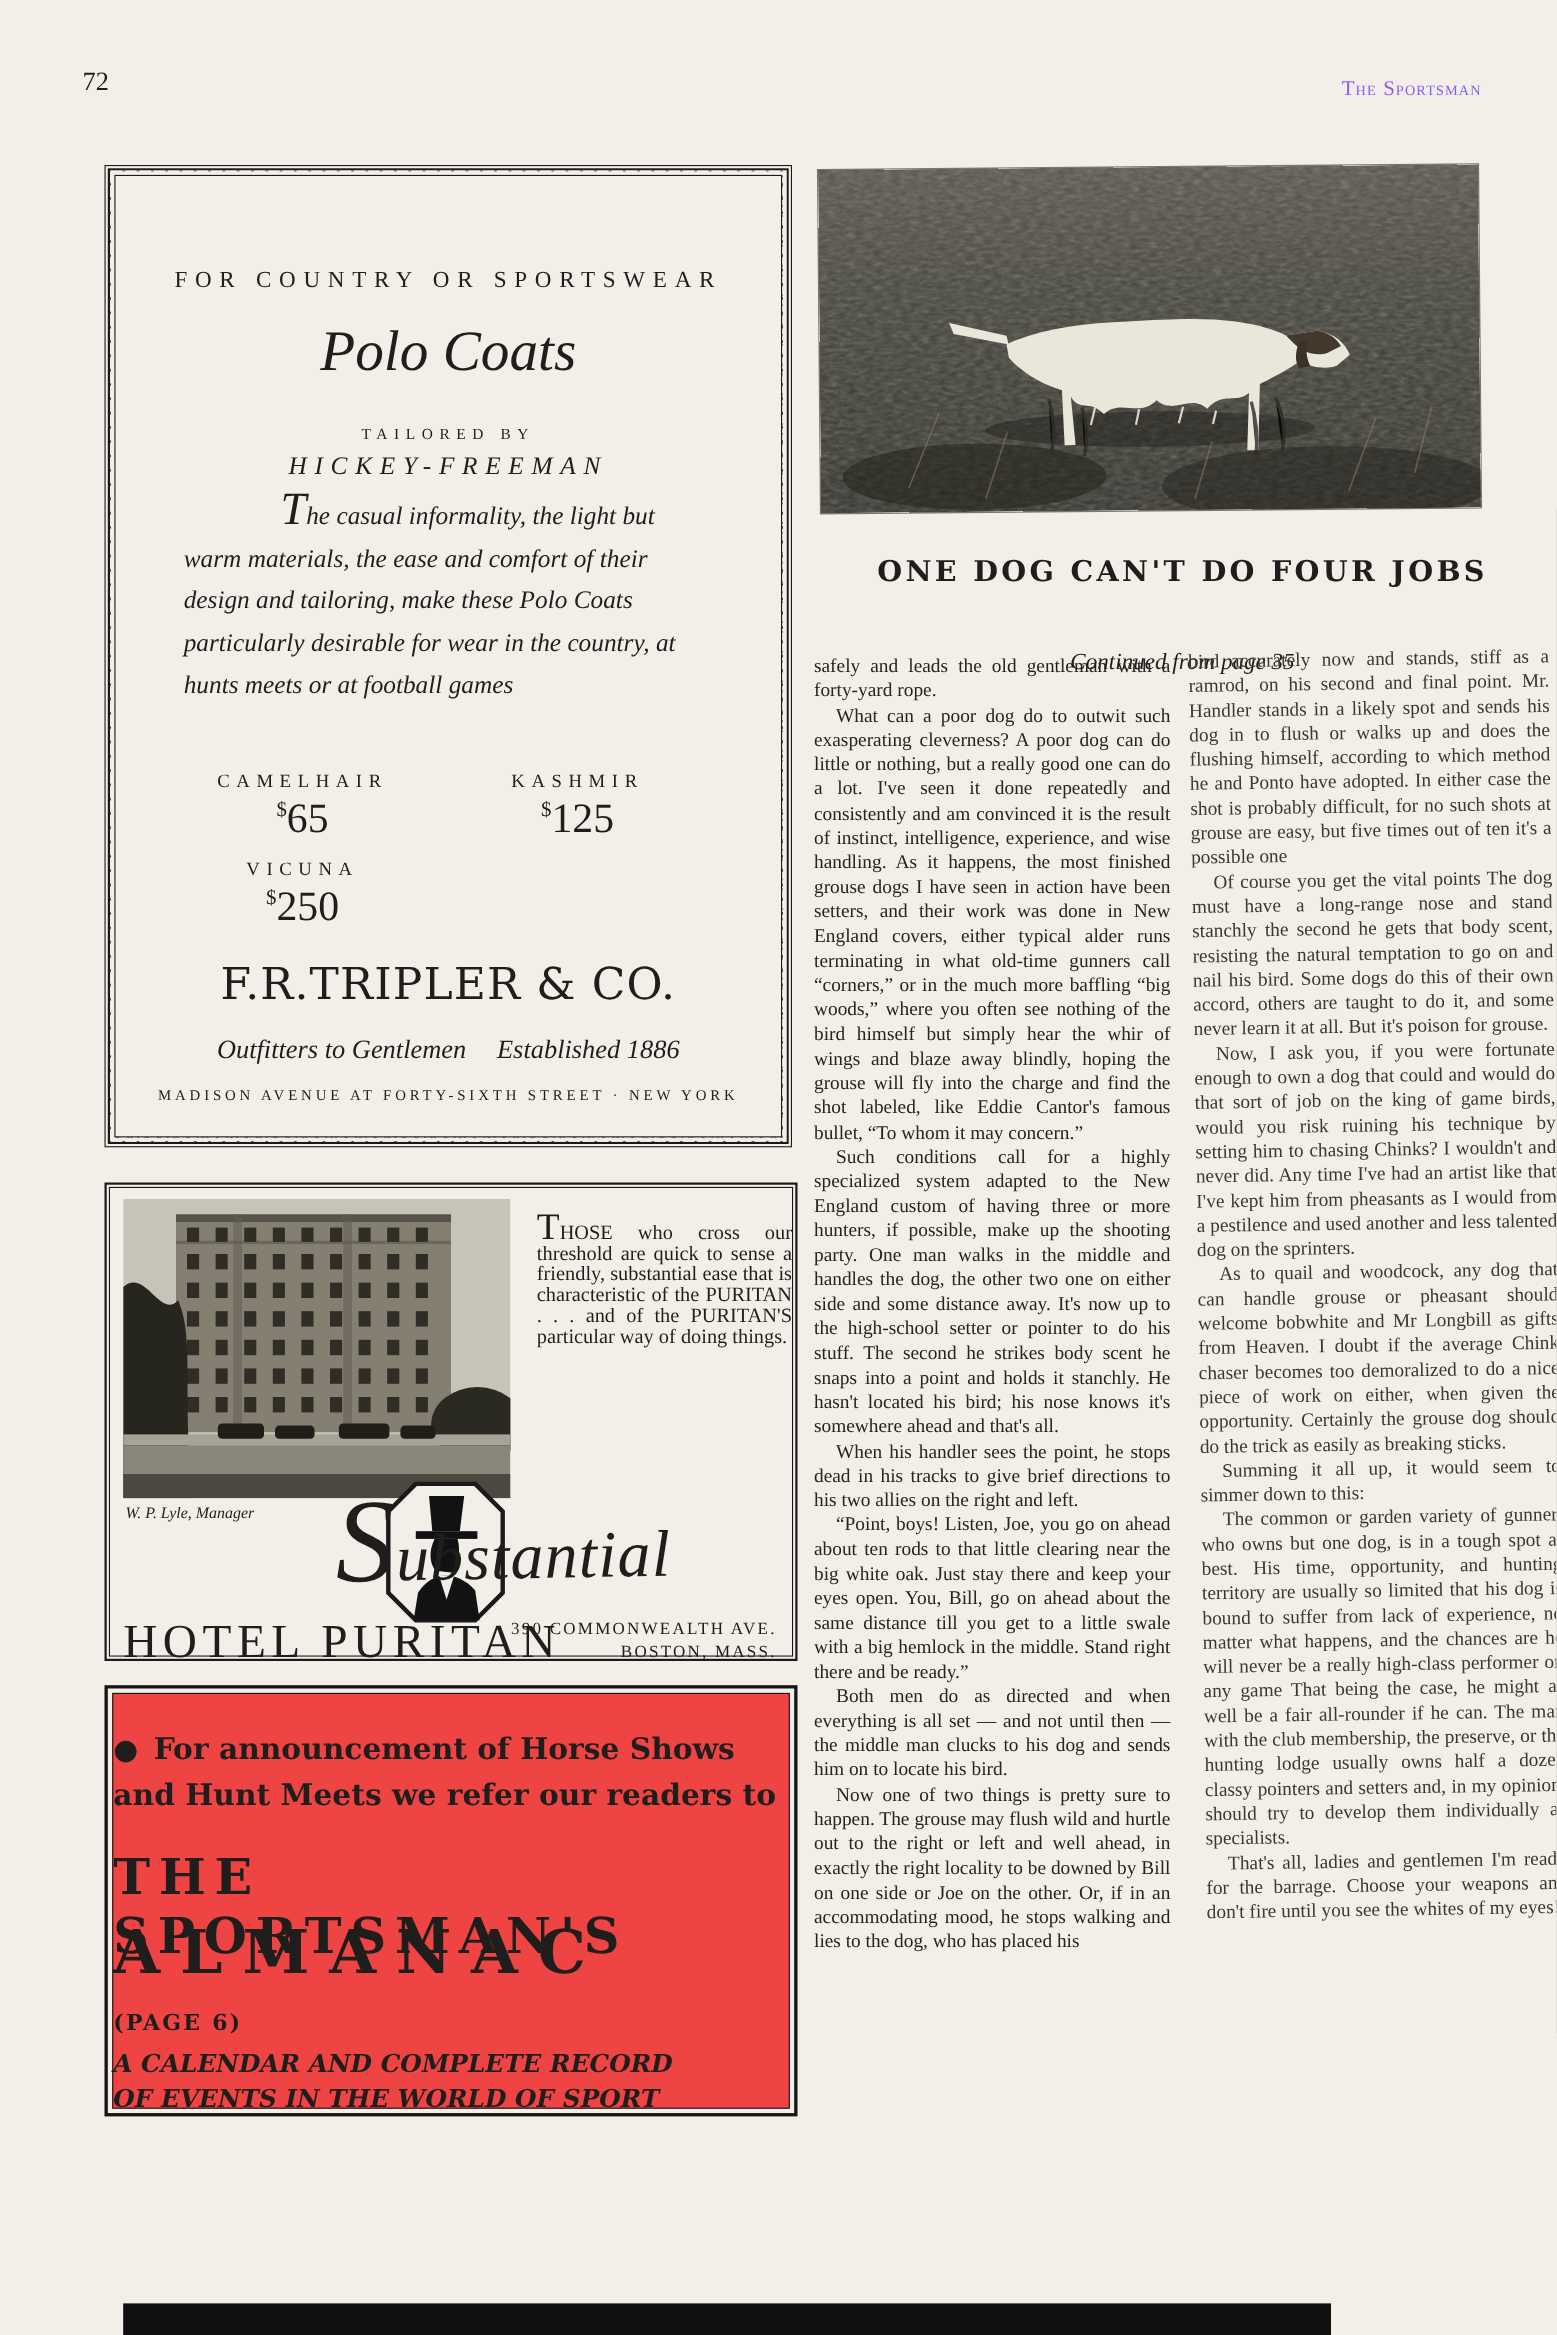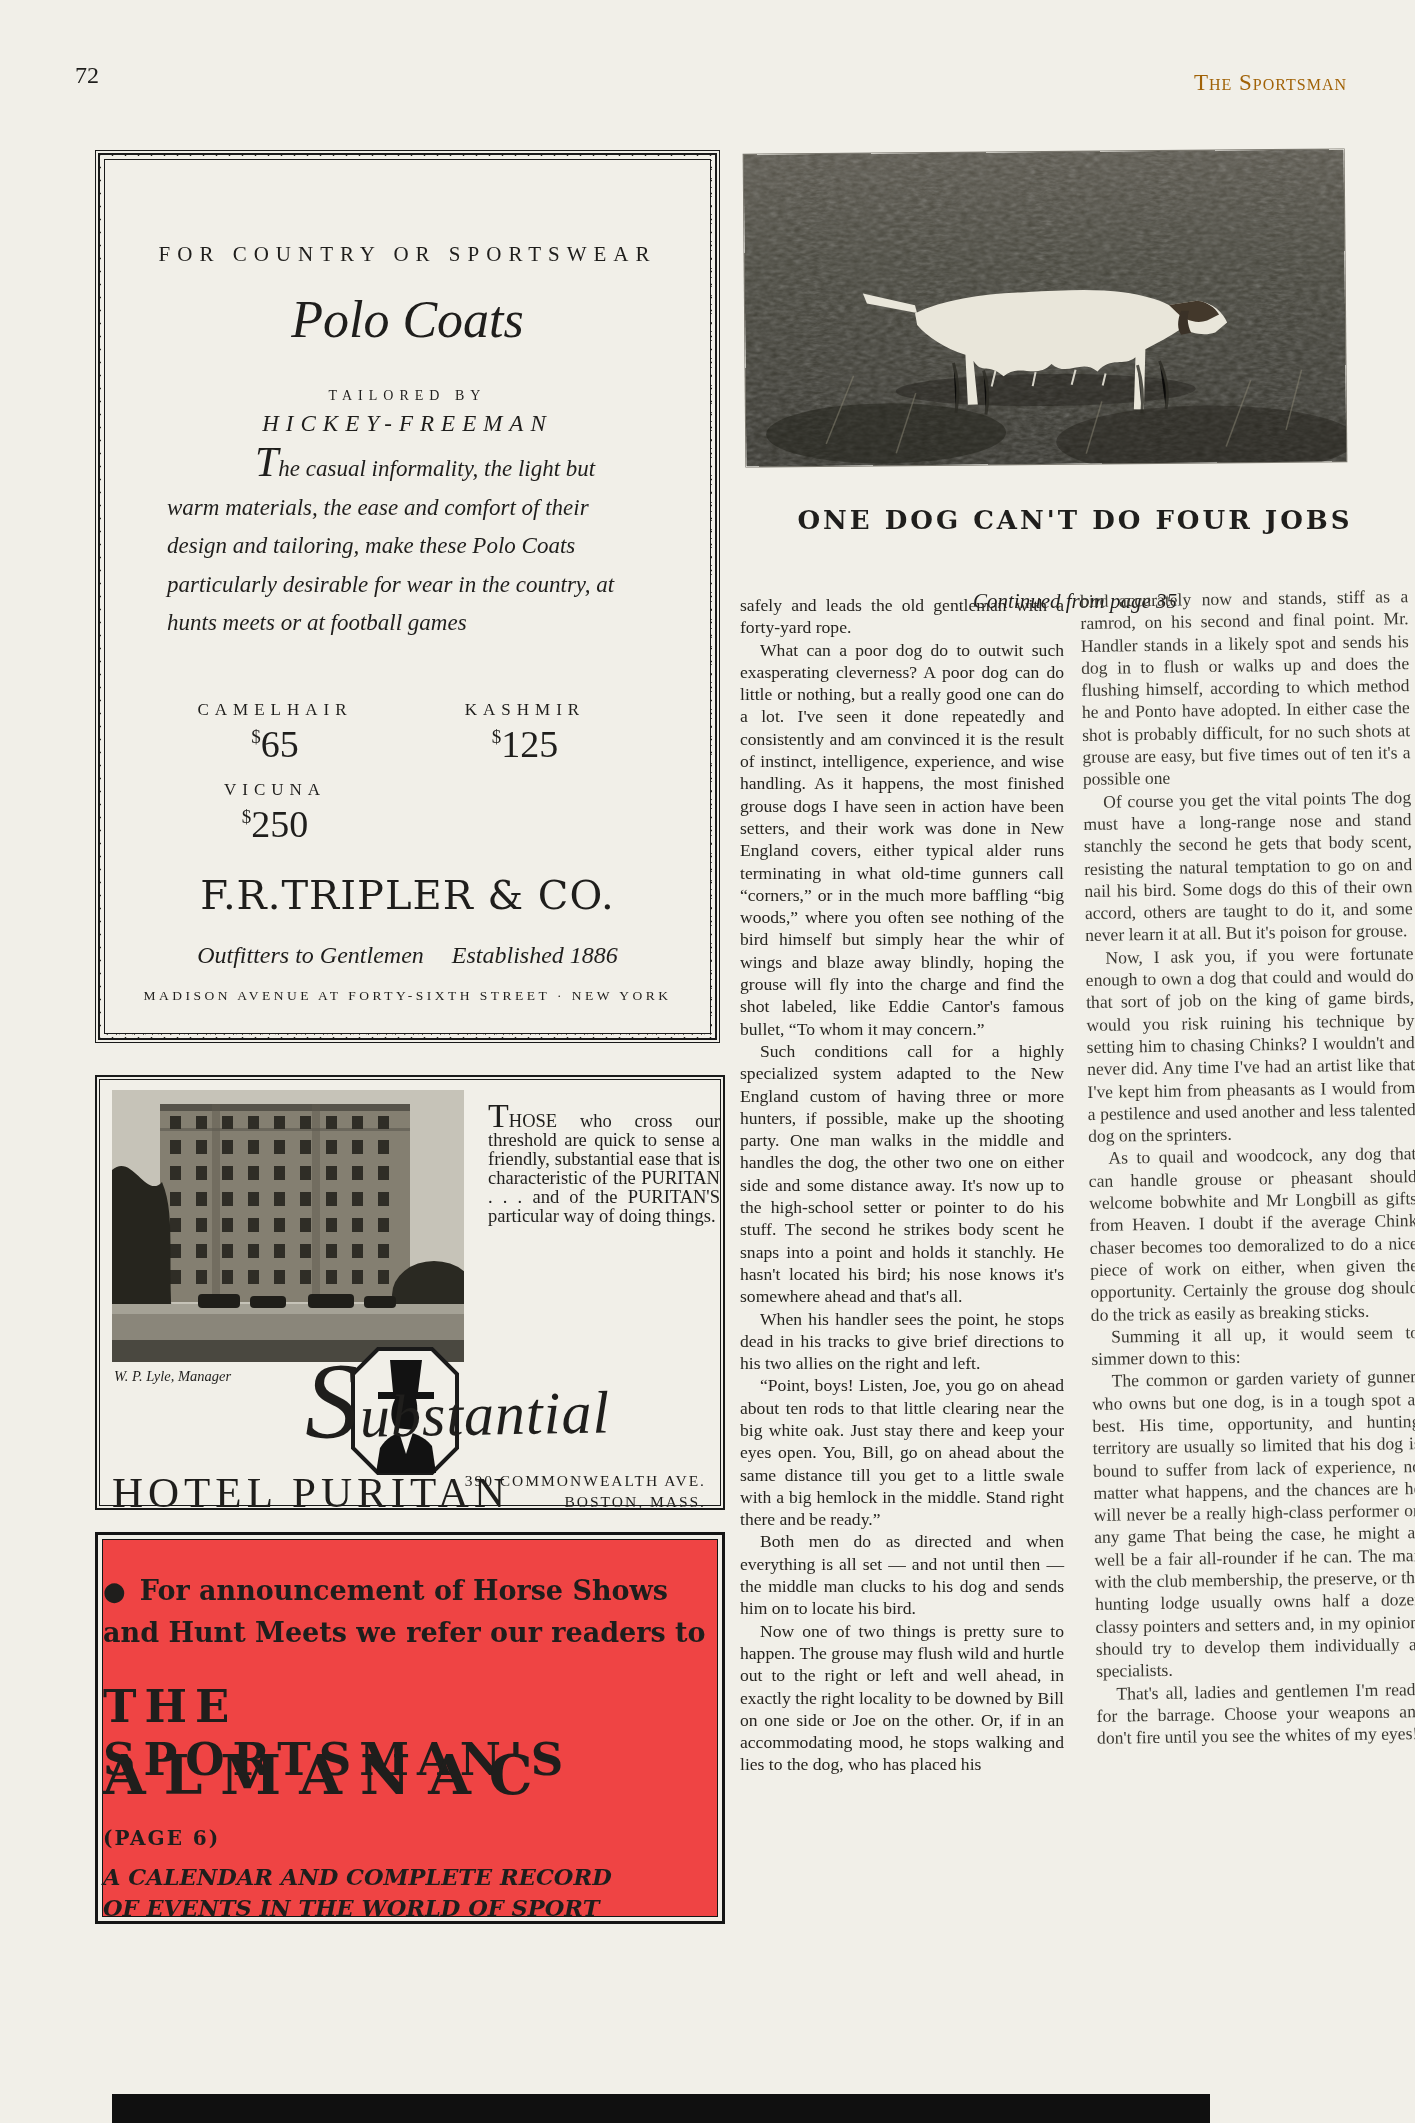--- a/index.html
+++ b/index.html
@@ -7,22 +7,22 @@
   .page {
     position: relative;
     width: 1415px; height: 2123px;
     background: #f1efe8;
     font-family: "Liberation Serif", serif;
     color: #1f1e1c;
     overflow: hidden;
   }
   
   .page-num { position:absolute; left:75px; top:62px; font-size:24px; }
-  .mag-title { position:absolute; right:68px; top:70px; font-size:23px;
-    font-variant: small-caps; letter-spacing:1px; color:#a16207; }
+  .mag-title { position:absolute; right:68px; top:70px; font-size:19px;
+    font-variant: small-caps; letter-spacing:1px; color:#8b5cf6; }
 
   
   .polo-frame { position:absolute; left:95px; top:150px; width:625px; height:893px;
     border:1px solid #1a1a1a; padding:2px; background:#f1efe8; }
   .polo-frame2 { height:100%; border:2px solid #1a1a1a; }
   .polo-vine { height:100%; padding:4px;
     background-color:#f1efe8;
     background-image:
       radial-gradient(circle, #26251f 1.7px, transparent 2.1px),
       radial-gradient(circle, #26251f 1.1px, transparent 1.5px),

